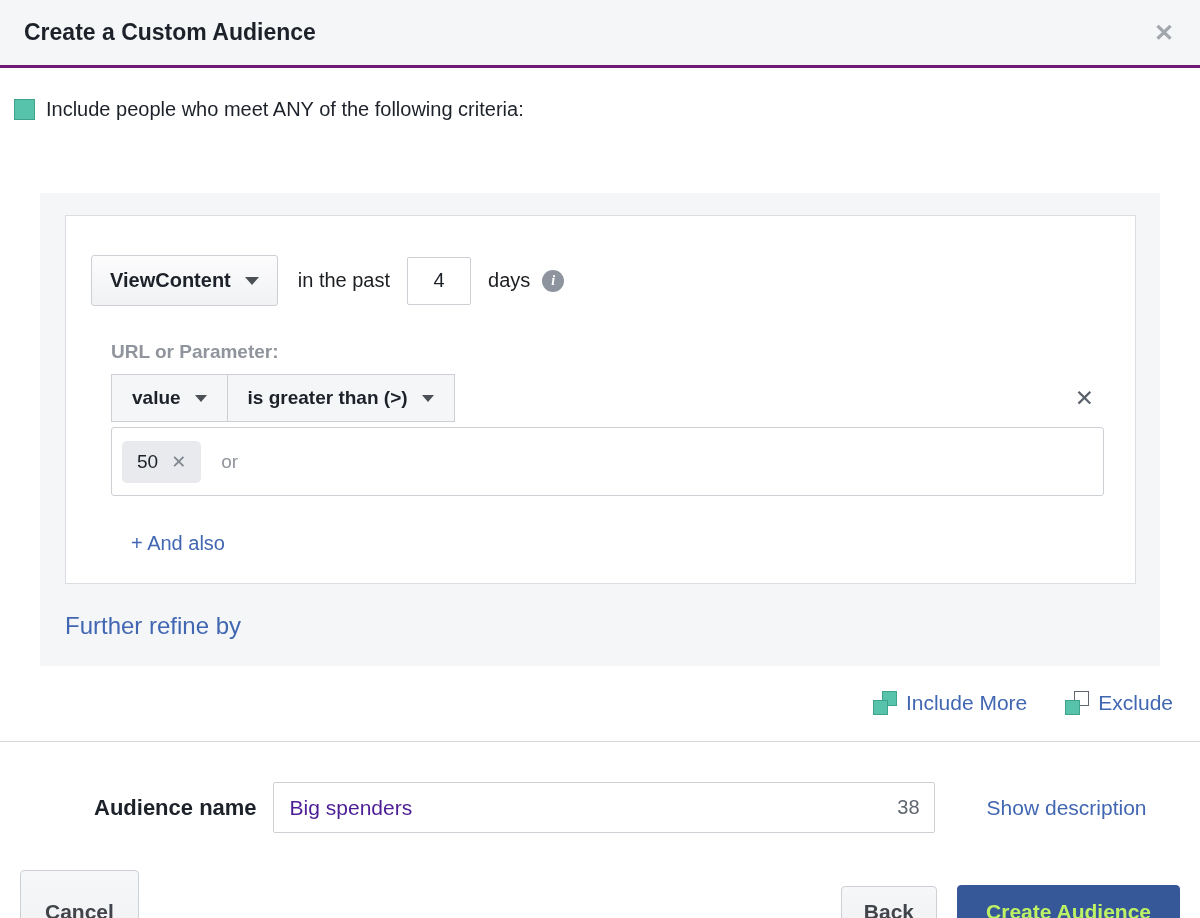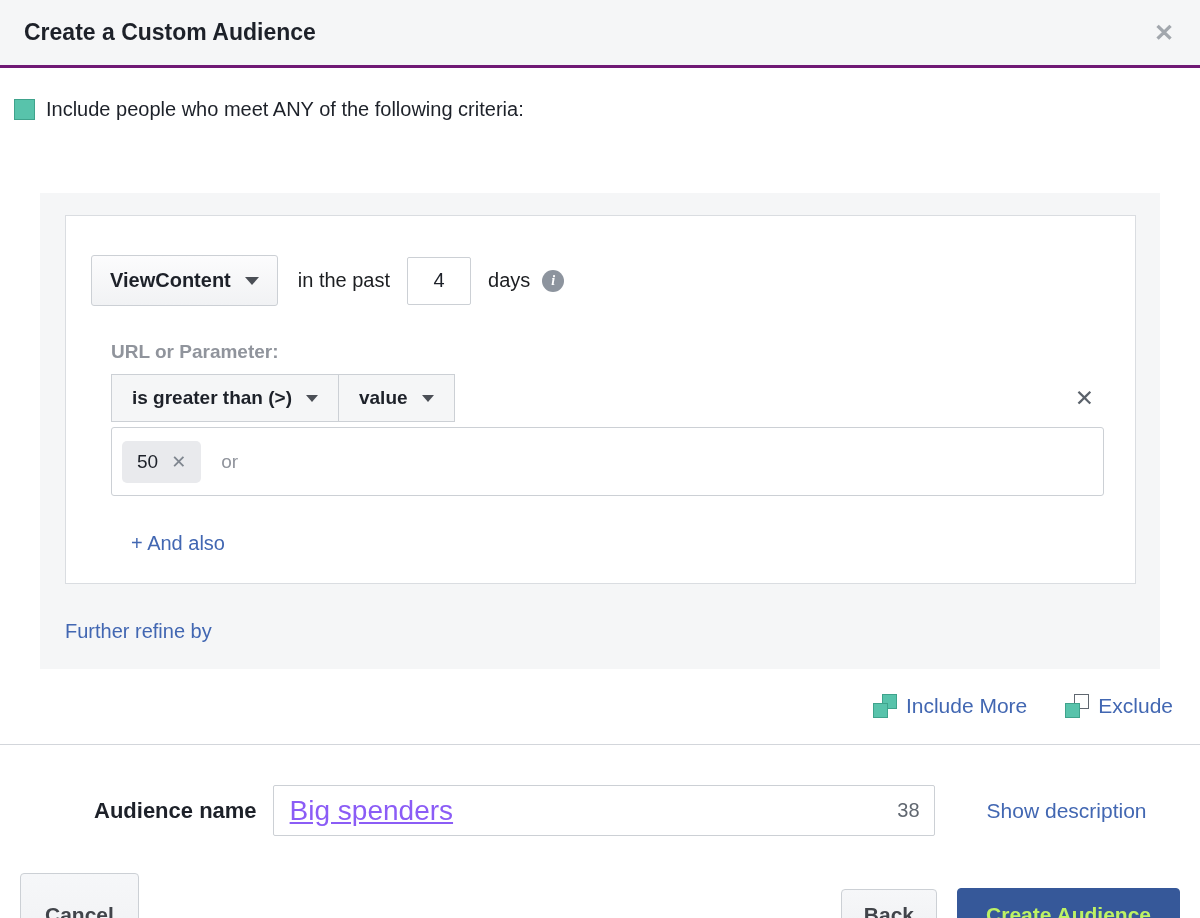--- a/index.html
+++ b/index.html
@@ -135,22 +135,22 @@
   .token-placeholder { font-size: 19px; color: #90949c; margin-left: 20px; }
 
   .and-also {
     display: inline-block;
     margin: 36px 0 0 20px;
     font-size: 20px; color: #4267b2; cursor: pointer; text-decoration: none;
   }
 
   .further-refine {
     display: inline-block;
-    margin-top: 36px;
-    font-size: 20px; color: #4267b2; cursor: pointer; text-decoration: none;
+    margin-top: 28px;
+    font-size: 24px; color: #4267b2; cursor: pointer; text-decoration: none;
   }
 
   
   .include-exclude-row {
     display: flex; justify-content: flex-end; align-items: center;
     margin: 25px 27px 0 0;
     gap: 38px;
   }
   .ie-link {
     display: inline-flex; align-items: center;
@@ -173,21 +173,21 @@
   }
   .name-label { font-size: 22px; font-weight: bold; color: #1d2129; white-space: nowrap; }
   .name-input-wrap {
     margin-left: 16px;
     width: 662px; height: 51px;
     border: 1px solid #ccd0d5; border-radius: 2px;
     display: flex; align-items: center;
     padding: 0 14px 0 16px;
     background: #ffffff;
   }
-  .name-value { font-size: 28px; color: #8b5cf6; flex: 1 1 auto; text-decoration: underline; }
+  .name-value { font-size: 21px; color: #4c1d95; flex: 1 1 auto; }
   .char-count { font-size: 20px; color: #606770; }
   .show-desc {
     margin-left: 52px;
     font-size: 21px; color: #4267b2; cursor: pointer; text-decoration: none;
     white-space: nowrap;
   }
 
   
   .actions-row {
     display: flex; align-items: center;
@@ -243,25 +243,25 @@
         <span class="days-label">days</span>
         <span class="info-icon">i</span>
       </div>
 
       <div class="param-section">
         <div class="param-label">URL or Parameter:</div>
 
         <div class="filter-row">
           <div class="btn-group">
             <button class="seg-btn">
-              <span>is greater than (&gt;)</span>
+              <span>value</span>
               <span class="caret"></span>
             </button>
             <button class="seg-btn">
-              <span>value</span>
+              <span>is greater than (&gt;)</span>
               <span class="caret"></span>
             </button>
           </div>
           <span class="remove-x">✕</span>
         </div>
 
         <div class="token-input">
           <span class="tag">
             <span>50</span>
             <span class="tag-x">✕</span>

